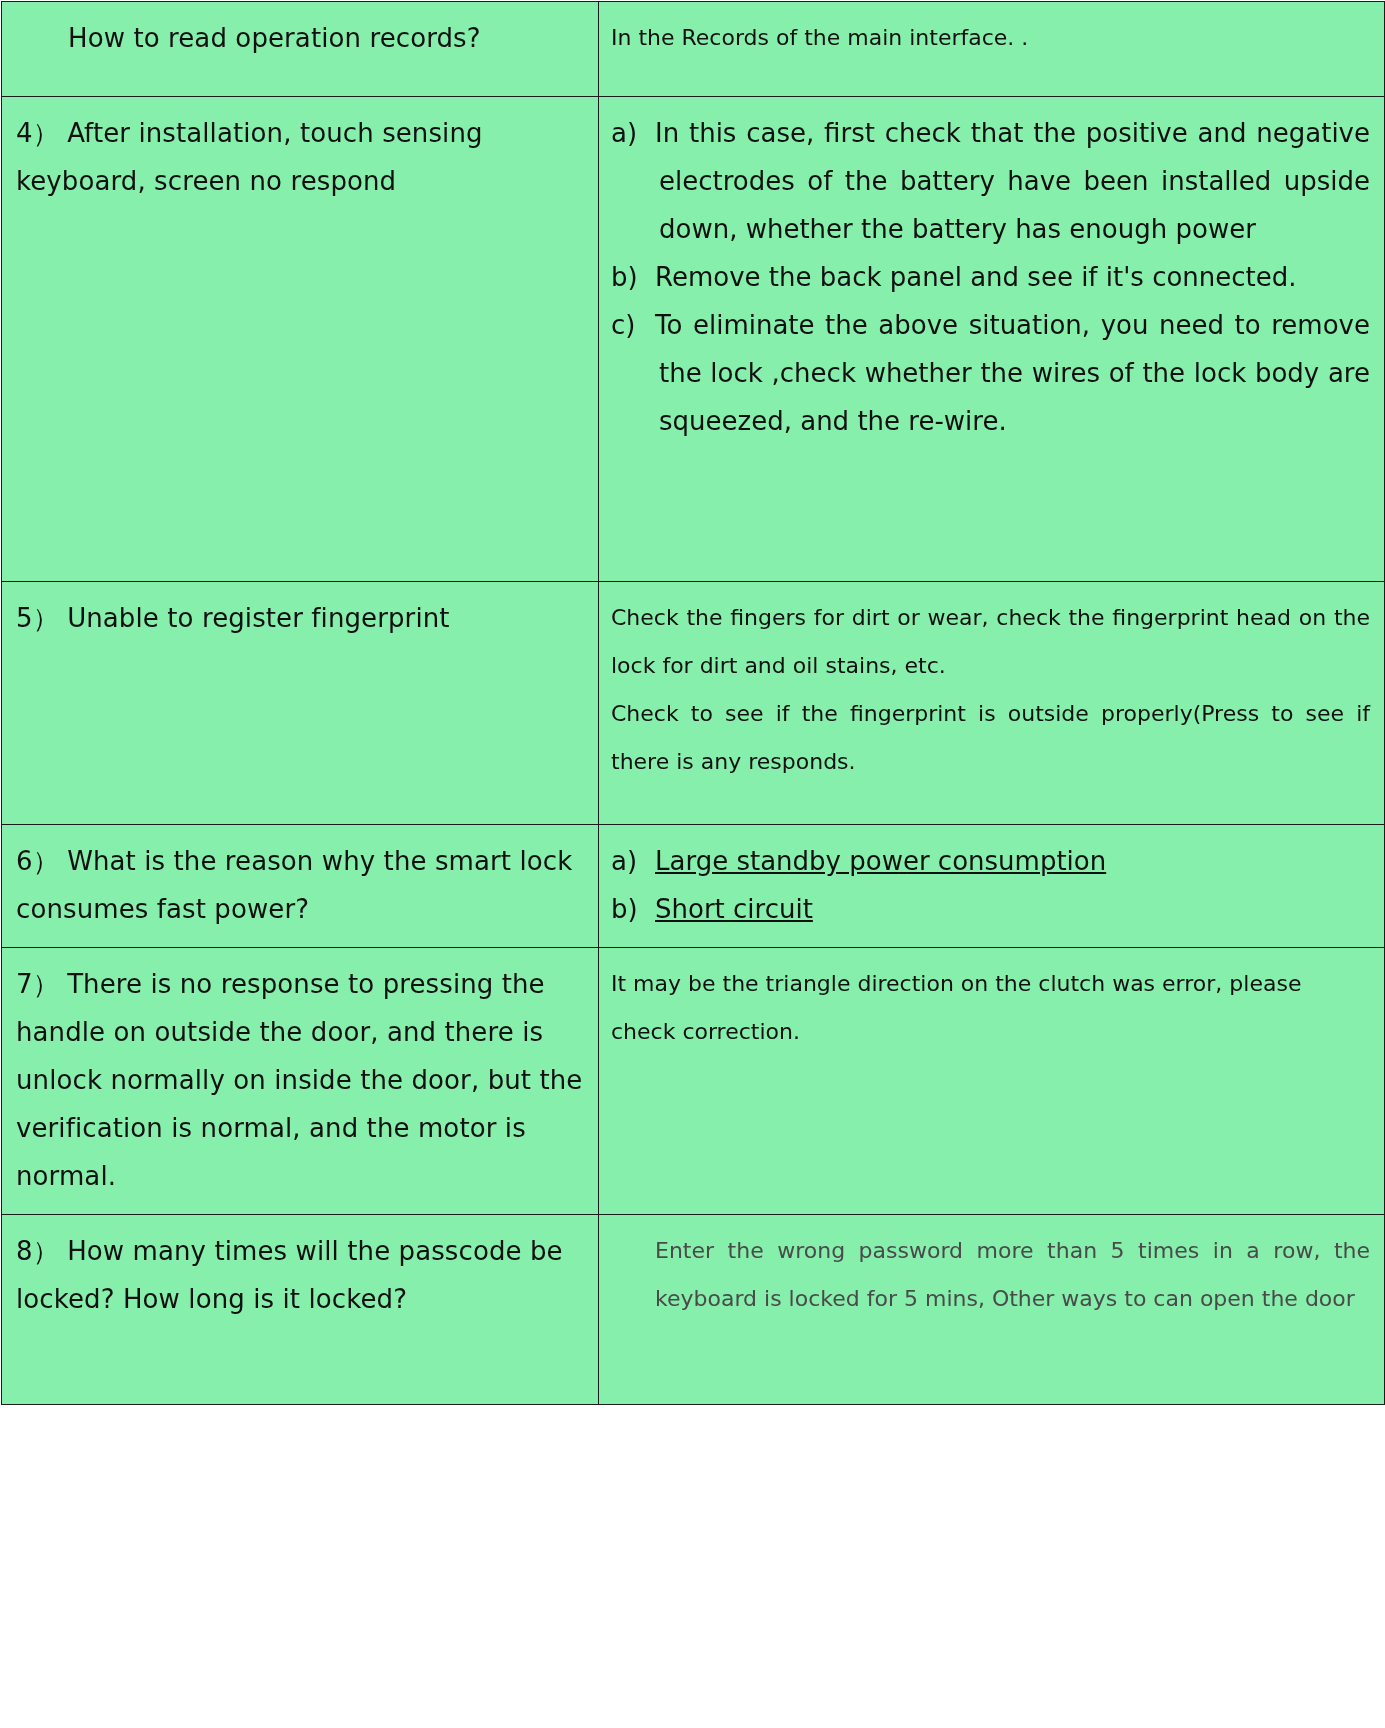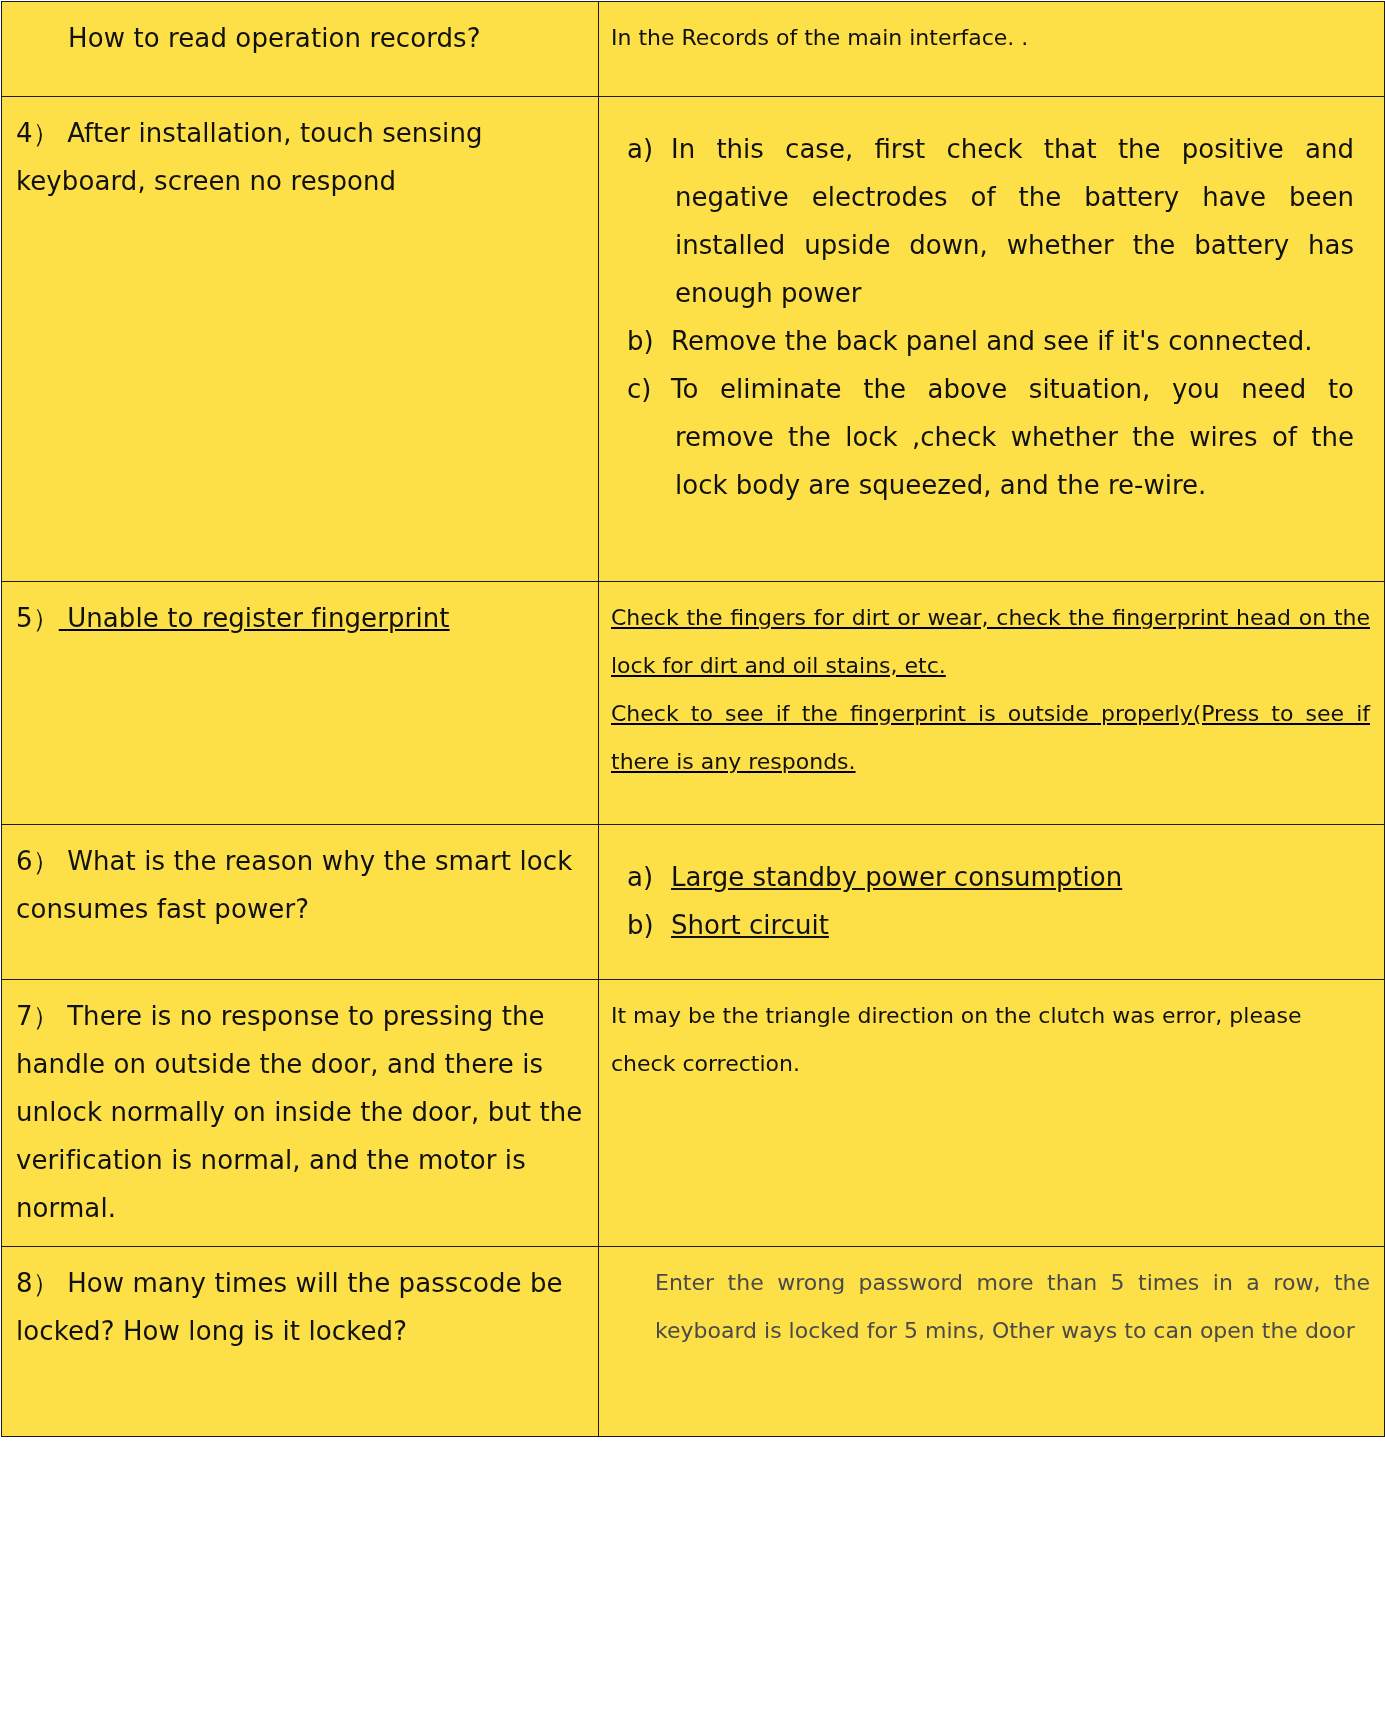--- a/index.html
+++ b/index.html
@@ -31,21 +31,21 @@
     margin-top: 1px;
   }
 
   table.faq col.q { width: 597px; }
   table.faq col.a { width: 786px; }
 
   table.faq td {
     border: 1.6px solid #1c1c1c;
     vertical-align: top;
     padding: 0;
-    background: #fde047;
+    background: #86efac;
   }
 
   
   .qcell {
     padding: 12px 14px 14px 14px;
   }
   .qline {
     font-size: 26px;
     line-height: 48px;
     color: #111111;
@@ -76,21 +76,21 @@
     text-justify: inter-word;
     hyphens: none;
   }
   .apara.plain { text-align: left; }
 
   
   .ajust { text-align: justify; }
 
   
   .alist {
-    margin: 16px;
+    margin: 0;
     padding: 0;
     list-style: none;
   }
   .alist li {
     font-size: 26px;
     line-height: 48px;
     color: #111111;
     padding-left: 48px;
     text-indent: -48px;
     text-align: justify;
@@ -142,21 +142,21 @@
           <div class="acell">
             <ul class="alist">
               <li><span class="amarker">a)</span><span>In this case, first check that the positive and negative electrodes of the battery have been installed upside down, whether the battery has enough power</span></li>
               <li><span class="amarker">b)</span><span>Remove the back panel and see if it's connected.</span></li>
               <li><span class="amarker">c)</span><span>To eliminate the above situation, you need to remove the lock ,check whether the wires of the lock body are squeezed, and the re-wire.</span></li>
             </ul>
           </div>
         </td>
       </tr>
 
-      <tr style="height:243px;text-decoration:underline;">
+      <tr style="height:243px;">
         <td>
           <div class="qcell">
             <div class="qline q-flat"><span class="marker">5）</span>&nbsp;<span>Unable to register fingerprint</span></div>
           </div>
         </td>
         <td>
           <div class="acell">
             <p class="apara ajust">Check the fingers for dirt or wear, check the fingerprint head on the lock for dirt and oil stains, etc.</p>
             <p class="apara ajust">Check to see if the fingerprint is outside properly(Press to see if there is any responds.</p>
           </div>

